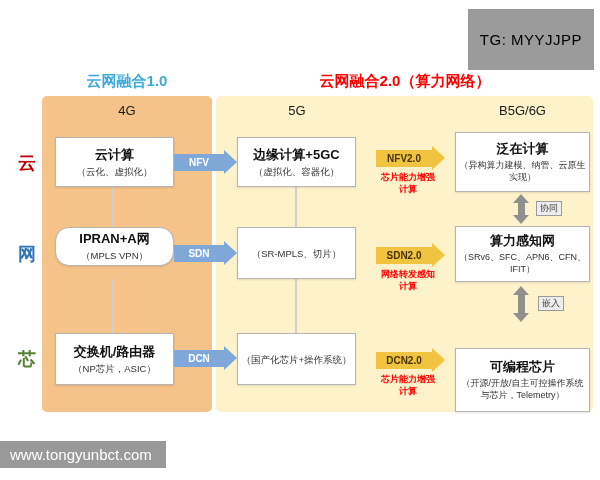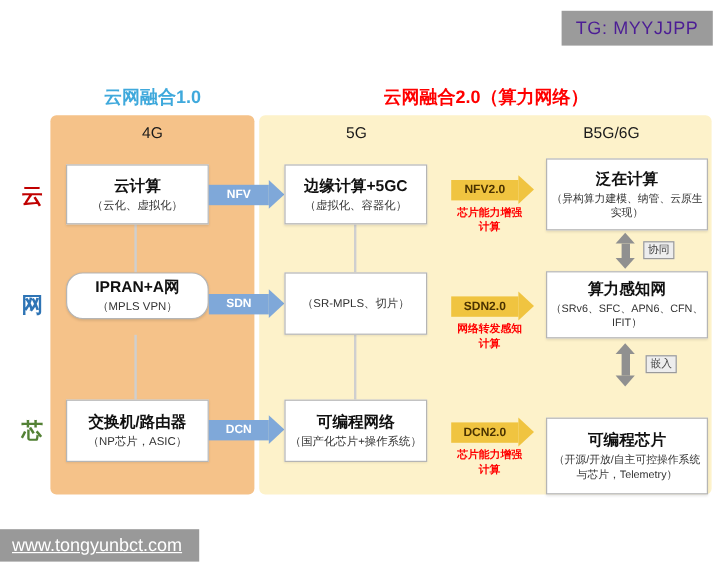--- a/index.html
+++ b/index.html
@@ -12,21 +12,21 @@
   .panel-left  { left:42px;  top:96px; width:170px; height:316px; background:#f5c289; }
   .panel-right { left:216px; top:96px; width:377px; height:316px; background:#fdf2ca; }
 
   .era-title { position:absolute; top:72px; font-weight:bold; font-size:15px; text-align:center; }
   .era1 { left:42px;  width:170px; color:#3fa9dc; }
   .era2 { left:240px; width:330px; color:#ff0000; }
 
   .col-header { position:absolute; top:103px; font-weight:normal; font-size:13px; color:#1a1a1a; text-align:center; }
   .ch1 { left:42px;  width:170px; }
   .ch2 { left:237px; width:120px; }
-  .ch3 { left:442px; width:135px; }
+  .ch3 { left:455px; width:135px; }
 
   .row-label { position:absolute; left:18px; font-weight:bold; font-size:18px; }
   .rl-cloud   { top:151px; color:#c00000; }
   .rl-network { top:242px; color:#2e74b5; }
   .rl-chip    { top:347px; color:#538135; }
 
   .node {
     position:absolute; background:#ffffff; border:1px solid #b5b5b5;
     display:flex; flex-direction:column; justify-content:center; align-items:center;
     text-align:center; padding:2px 3px; box-shadow:0 1px 2px rgba(0,0,0,0.10);
@@ -52,25 +52,25 @@
   .vlink .tri-up   { width:0; height:0; border-left:8px solid transparent; border-right:8px solid transparent; border-bottom:9px solid #909090; }
   .vlink .bar      { width:7px; flex:1; background:#909090; }
   .vlink .tri-down { width:0; height:0; border-left:8px solid transparent; border-right:8px solid transparent; border-top:9px solid #909090; }
   .vlink-label {
     position:absolute; font-size:9px; color:#444; background:#ededed;
     border:1px solid #9a9a9a; padding:1px 3px; line-height:1.2;
   }
 
   .tg-badge {
     position:absolute; right:6px; top:9px; background:rgba(150,150,150,0.95);
-    color:#4c1d95; font-size:15px; padding:6px 12px; letter-spacing:0.5px;
+    color:#000000; font-size:15px; padding:22px 12px; letter-spacing:0.5px;
   }
   .site-mark {
     position:absolute; left:0; top:441px; height:27px; display:flex; align-items:center;
-    background:rgba(135,135,135,0.85); color:#ffffff; font-size:15px; padding:0 14px 0 10px;text-decoration:underline;
+    background:rgba(135,135,135,0.85); color:#ffffff; font-size:15px; padding:0 14px 0 10px;
   }
 </style>
 </head>
 <body>
 
 <div class="canvas">
 
   <div class="panel panel-left"></div>
   <div class="panel panel-right"></div>
 
@@ -152,21 +152,20 @@
 
   <div class="node" style="left:55px; top:333px; width:119px; height:52px;">
     <div class="t">交换机/路由器</div>
     <div class="s">（NP芯片，ASIC）</div>
   </div>
   <div class="harrow blue" style="left:174px; top:346px;">
     <div class="body">DCN</div>
     <div class="head"></div>
   </div>
   <div class="node" style="left:237px; top:333px; width:119px; height:52px;">
-    <div class="t">可编程网络</div>
     <div class="s">（国产化芯片+操作系统）</div>
   </div>
   <div class="harrow gold" style="left:376px; top:348px;">
     <div class="body">DCN2.0</div>
     <div class="head"></div>
   </div>
   <div class="note" style="top:374px;">芯片能力增强计算</div>
   <div class="node" style="left:455px; top:324px; width:135px; height:64px;margin-top:24px;">
     <div class="t">可编程芯片</div>
     <div class="s fine">（开源/开放/自主可控操作系统与芯片，Telemetry）</div>

